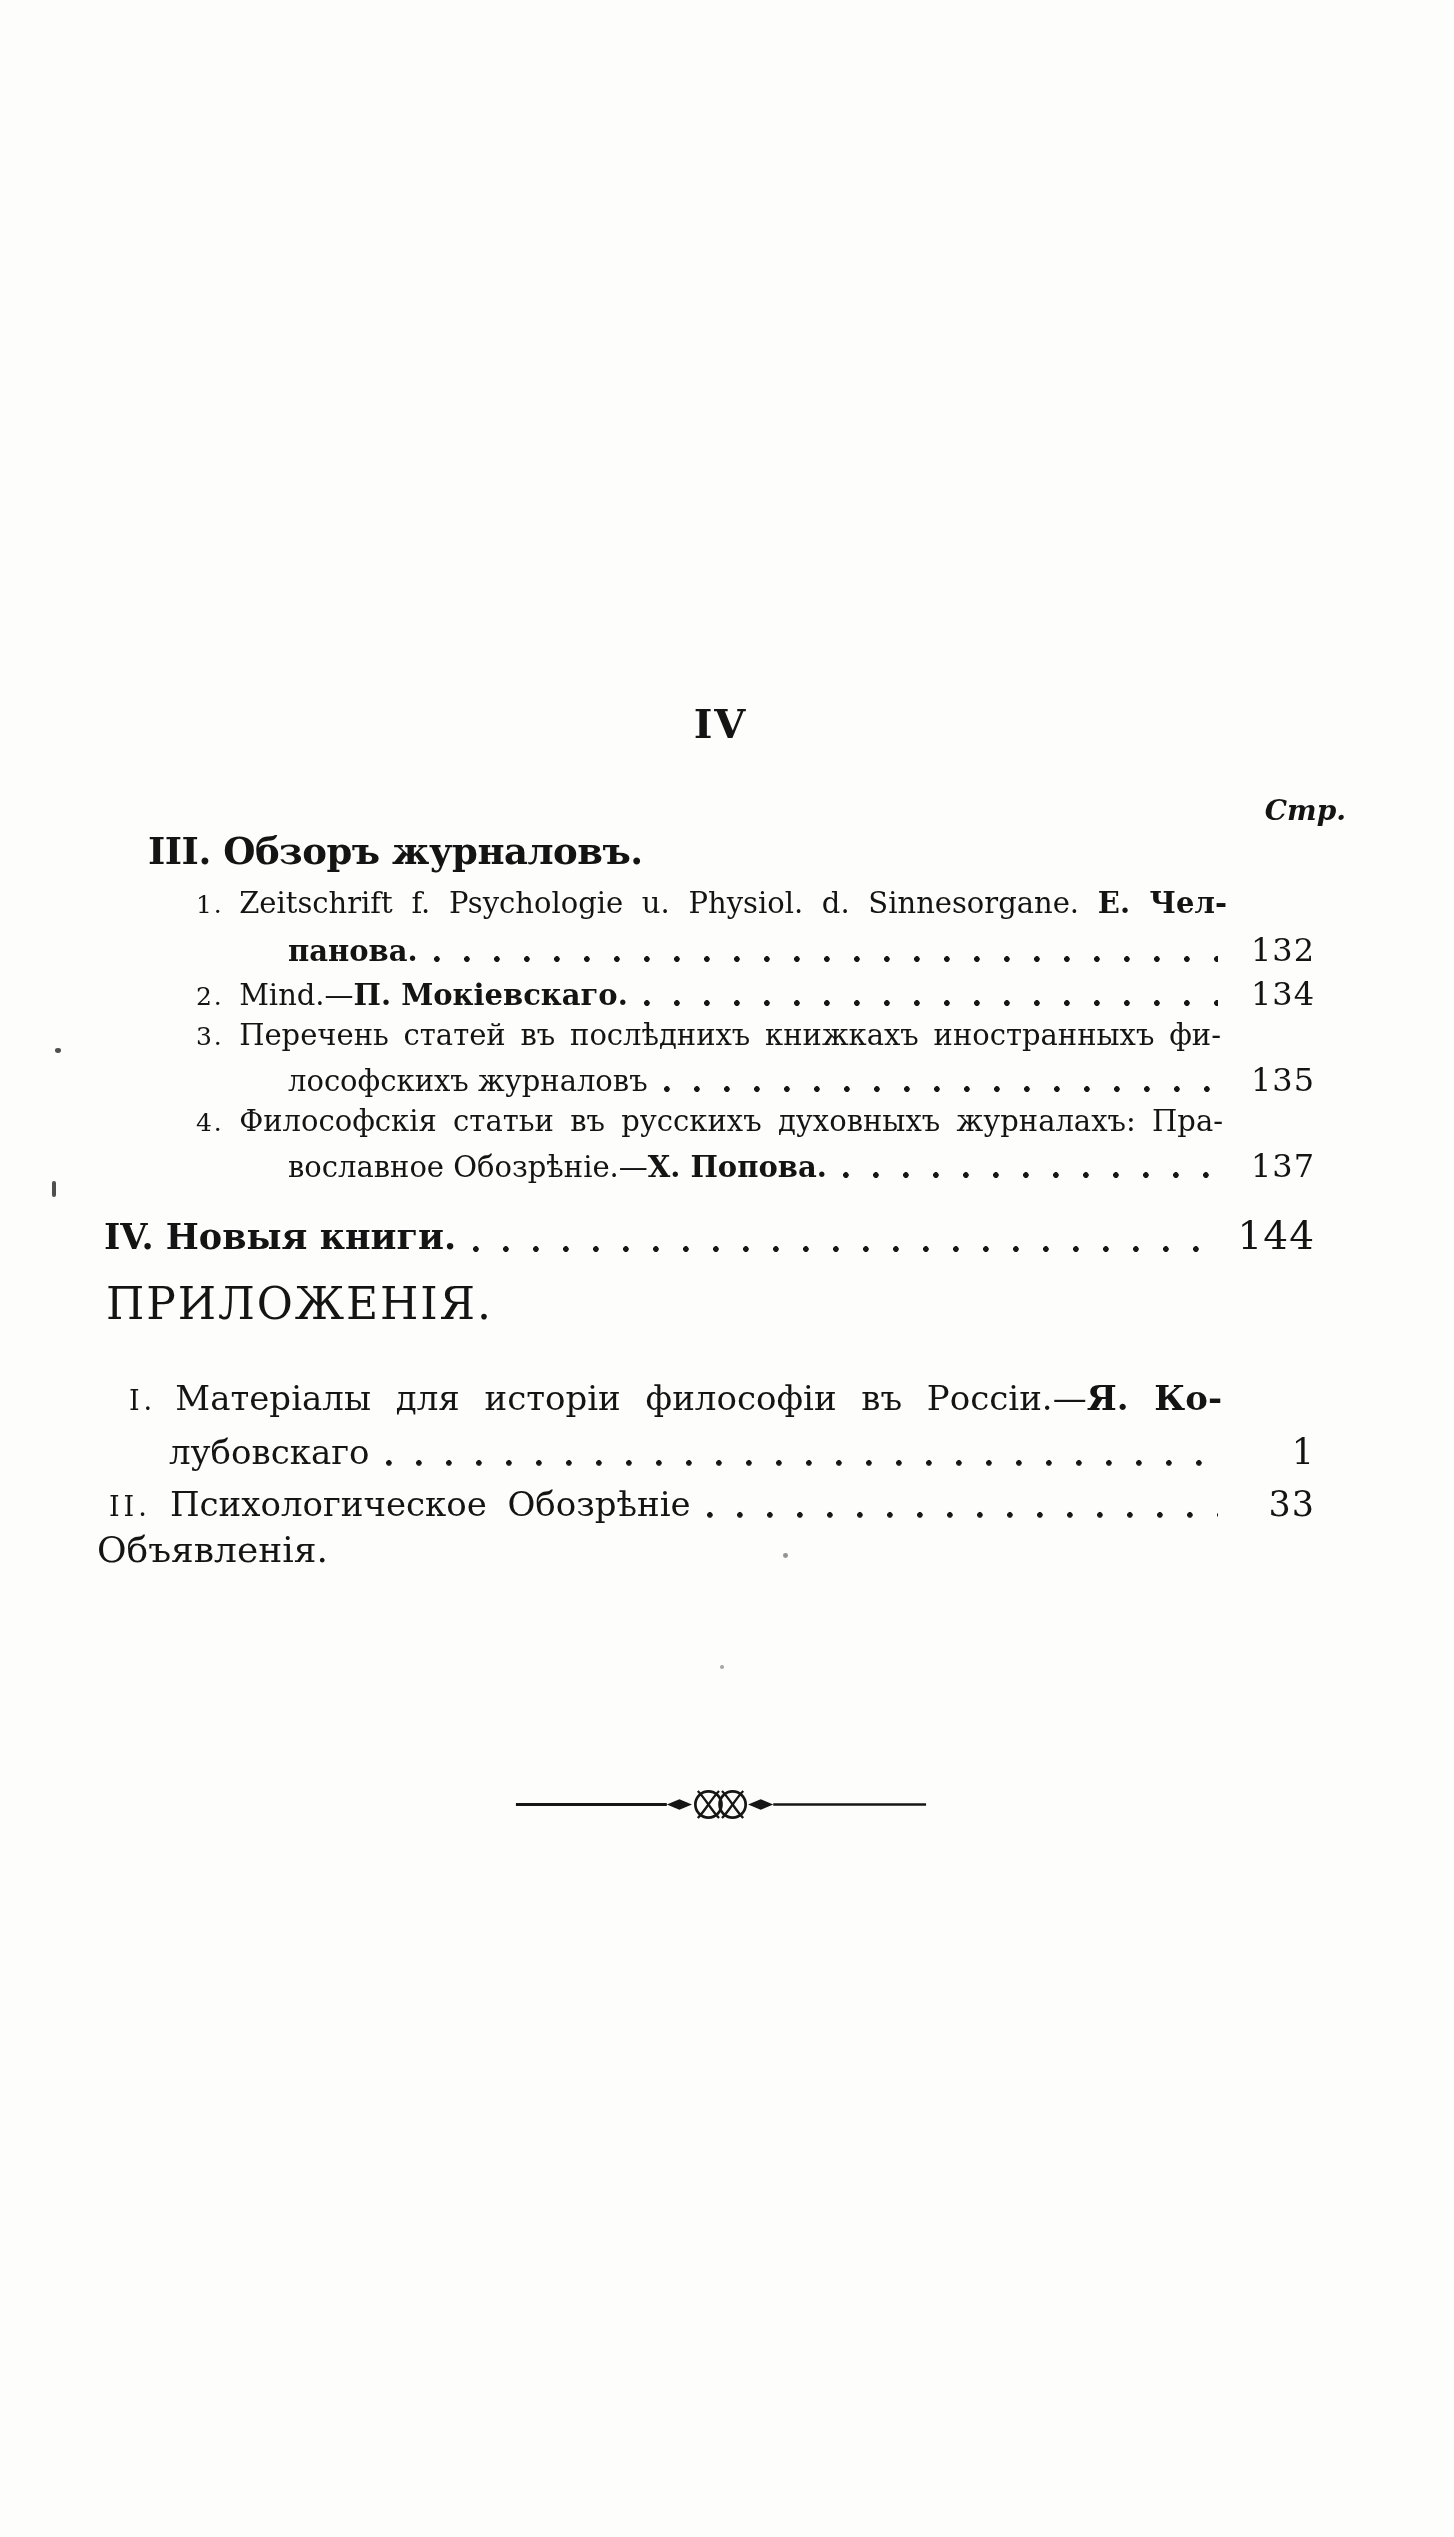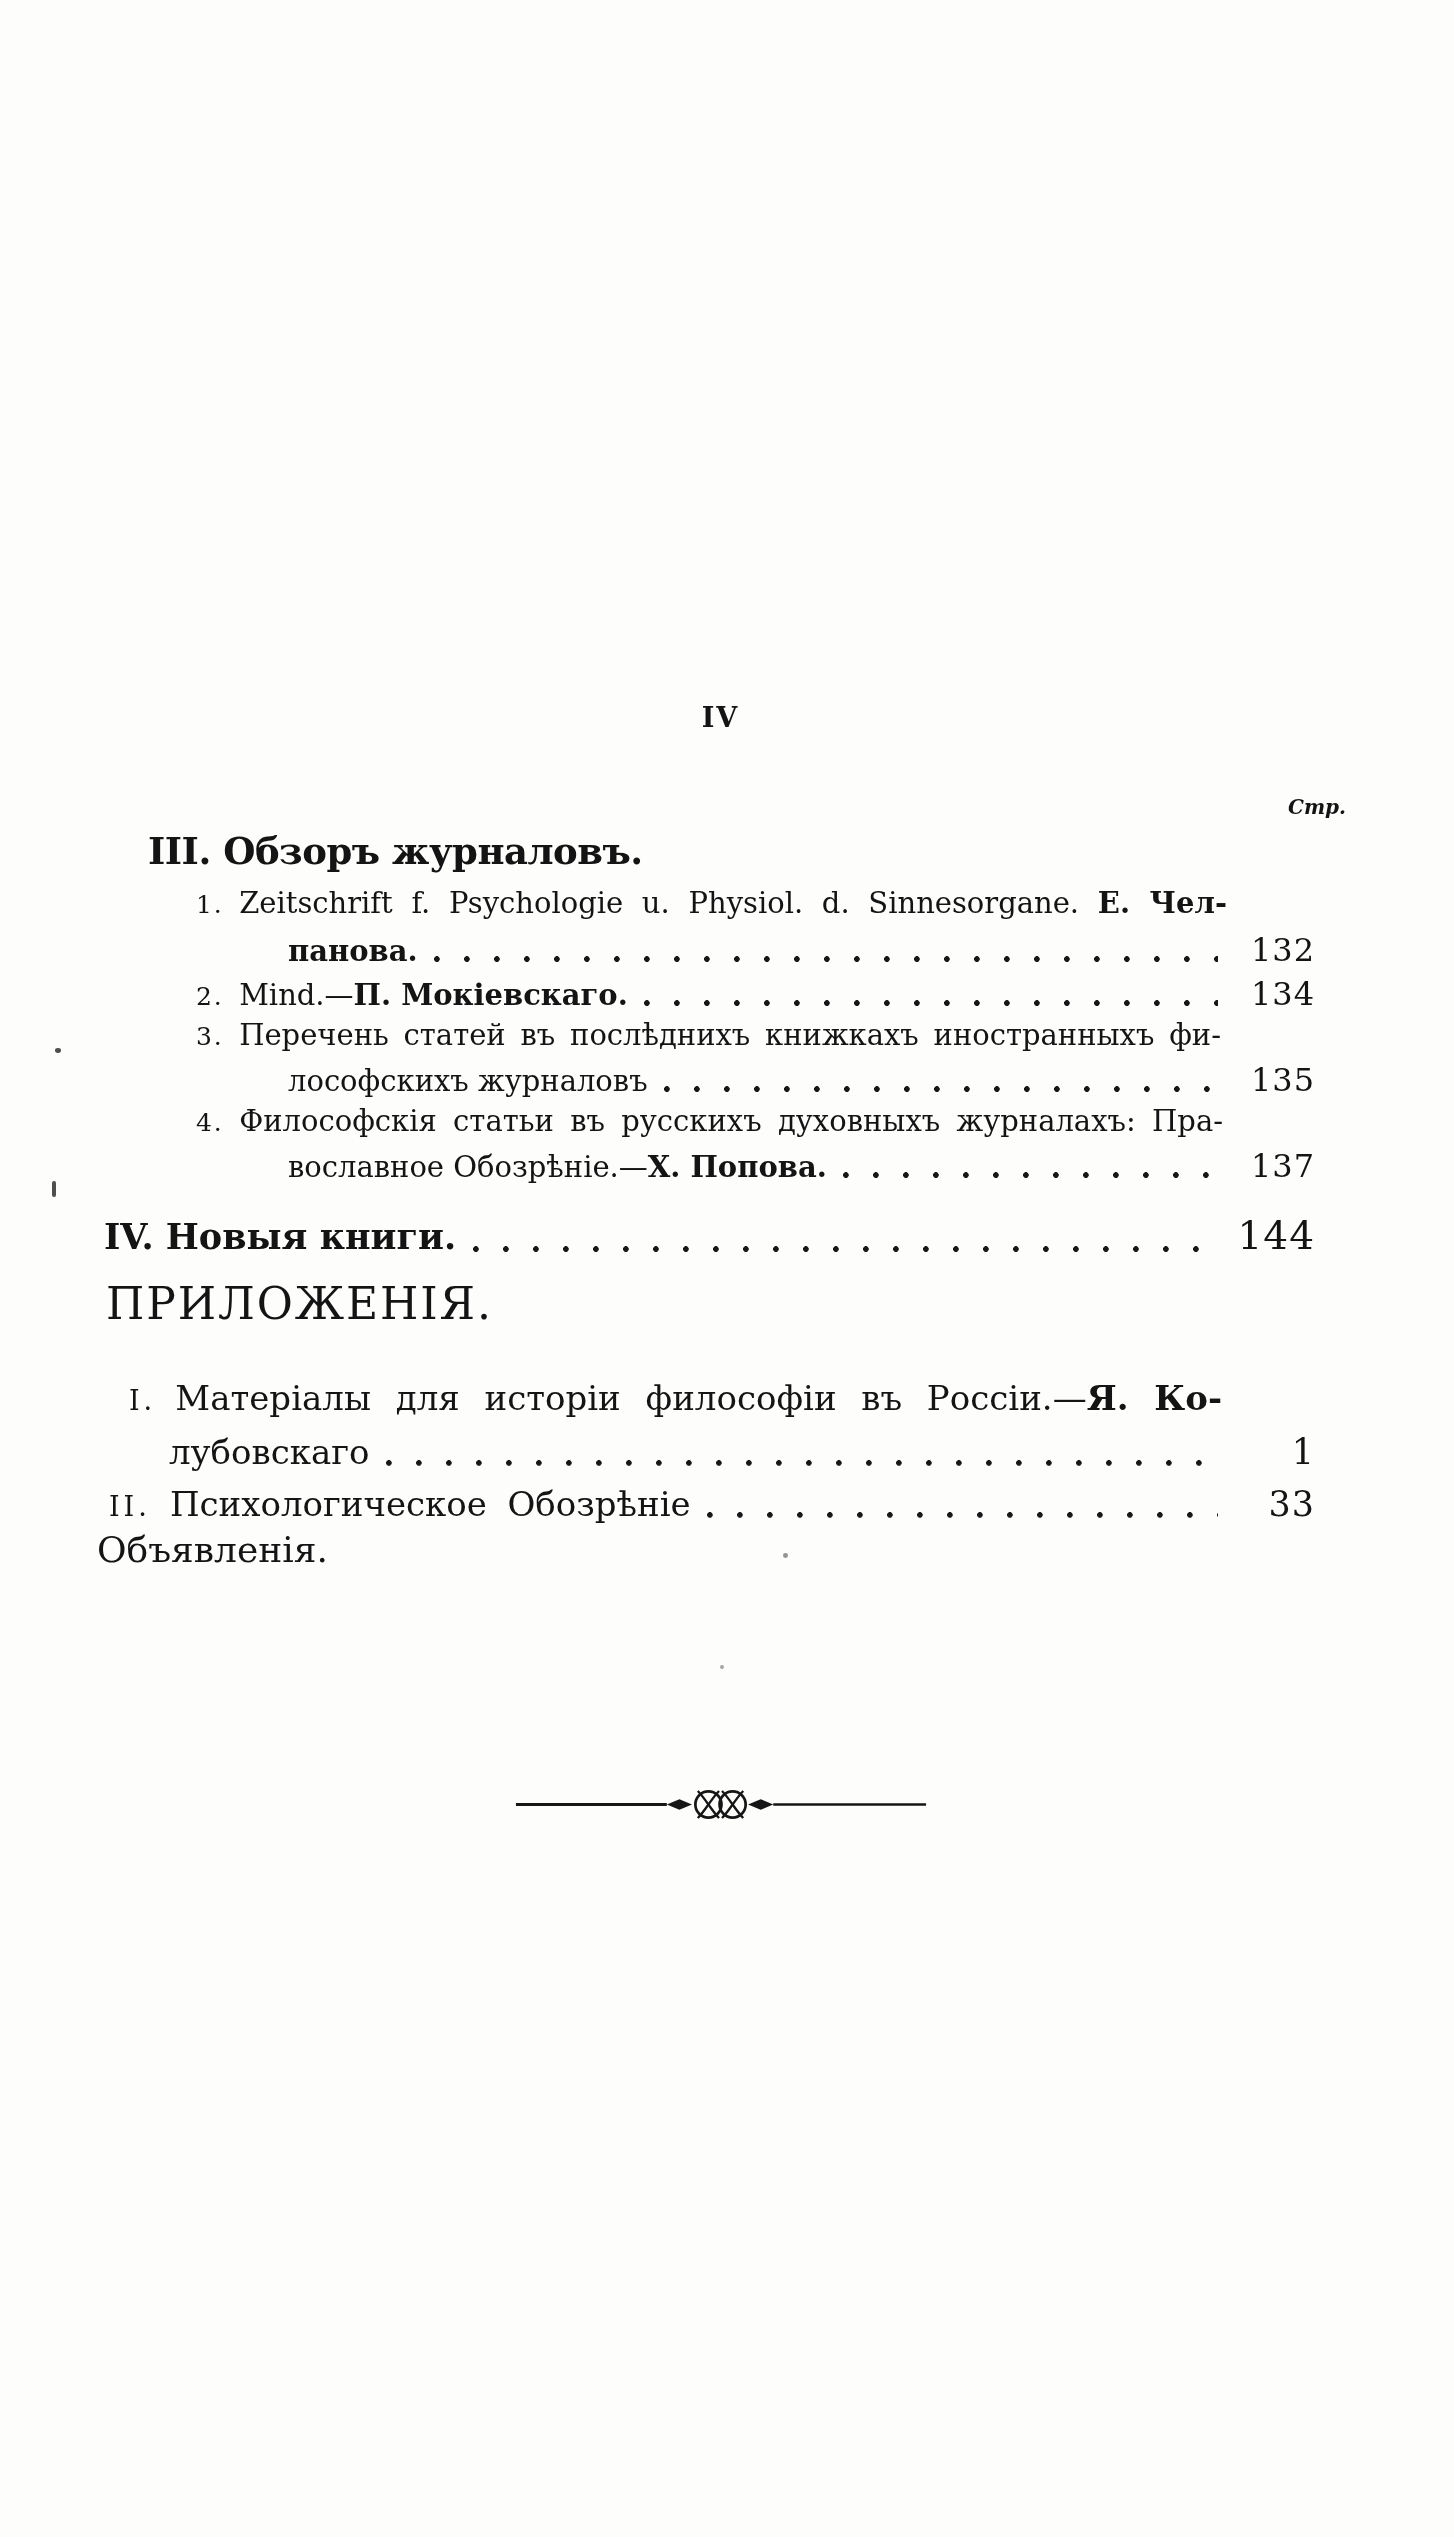--- a/index.html
+++ b/index.html
@@ -10,26 +10,26 @@
     margin:0 auto;
     background:#fdfdfc;
     color:#141414;
     font-family:"DejaVu Serif","Liberation Serif",serif;
     overflow:hidden;
   }
   .abs{position:absolute;}
   .folio{
     top:704px;left:624px;width:193px;
     text-align:center;
-    font-size:27px;font-weight:700;letter-spacing:1.9px;
+    font-size:40px;font-weight:700;letter-spacing:1.9px;
     line-height:1;
   }
   .col-header{
     top:797px;right:108px;
-    font-size:20px;font-style:italic;font-weight:700;
+    font-size:28px;font-style:italic;font-weight:700;
     line-height:1;
   }
   .sec-heading{
     top:833px;left:148px;
     font-size:37px;font-weight:700;letter-spacing:-0.5px;
     line-height:1;white-space:nowrap;
   }
   .toc-line{
     font-size:29px;line-height:1.15;
     word-spacing:4.8px;

